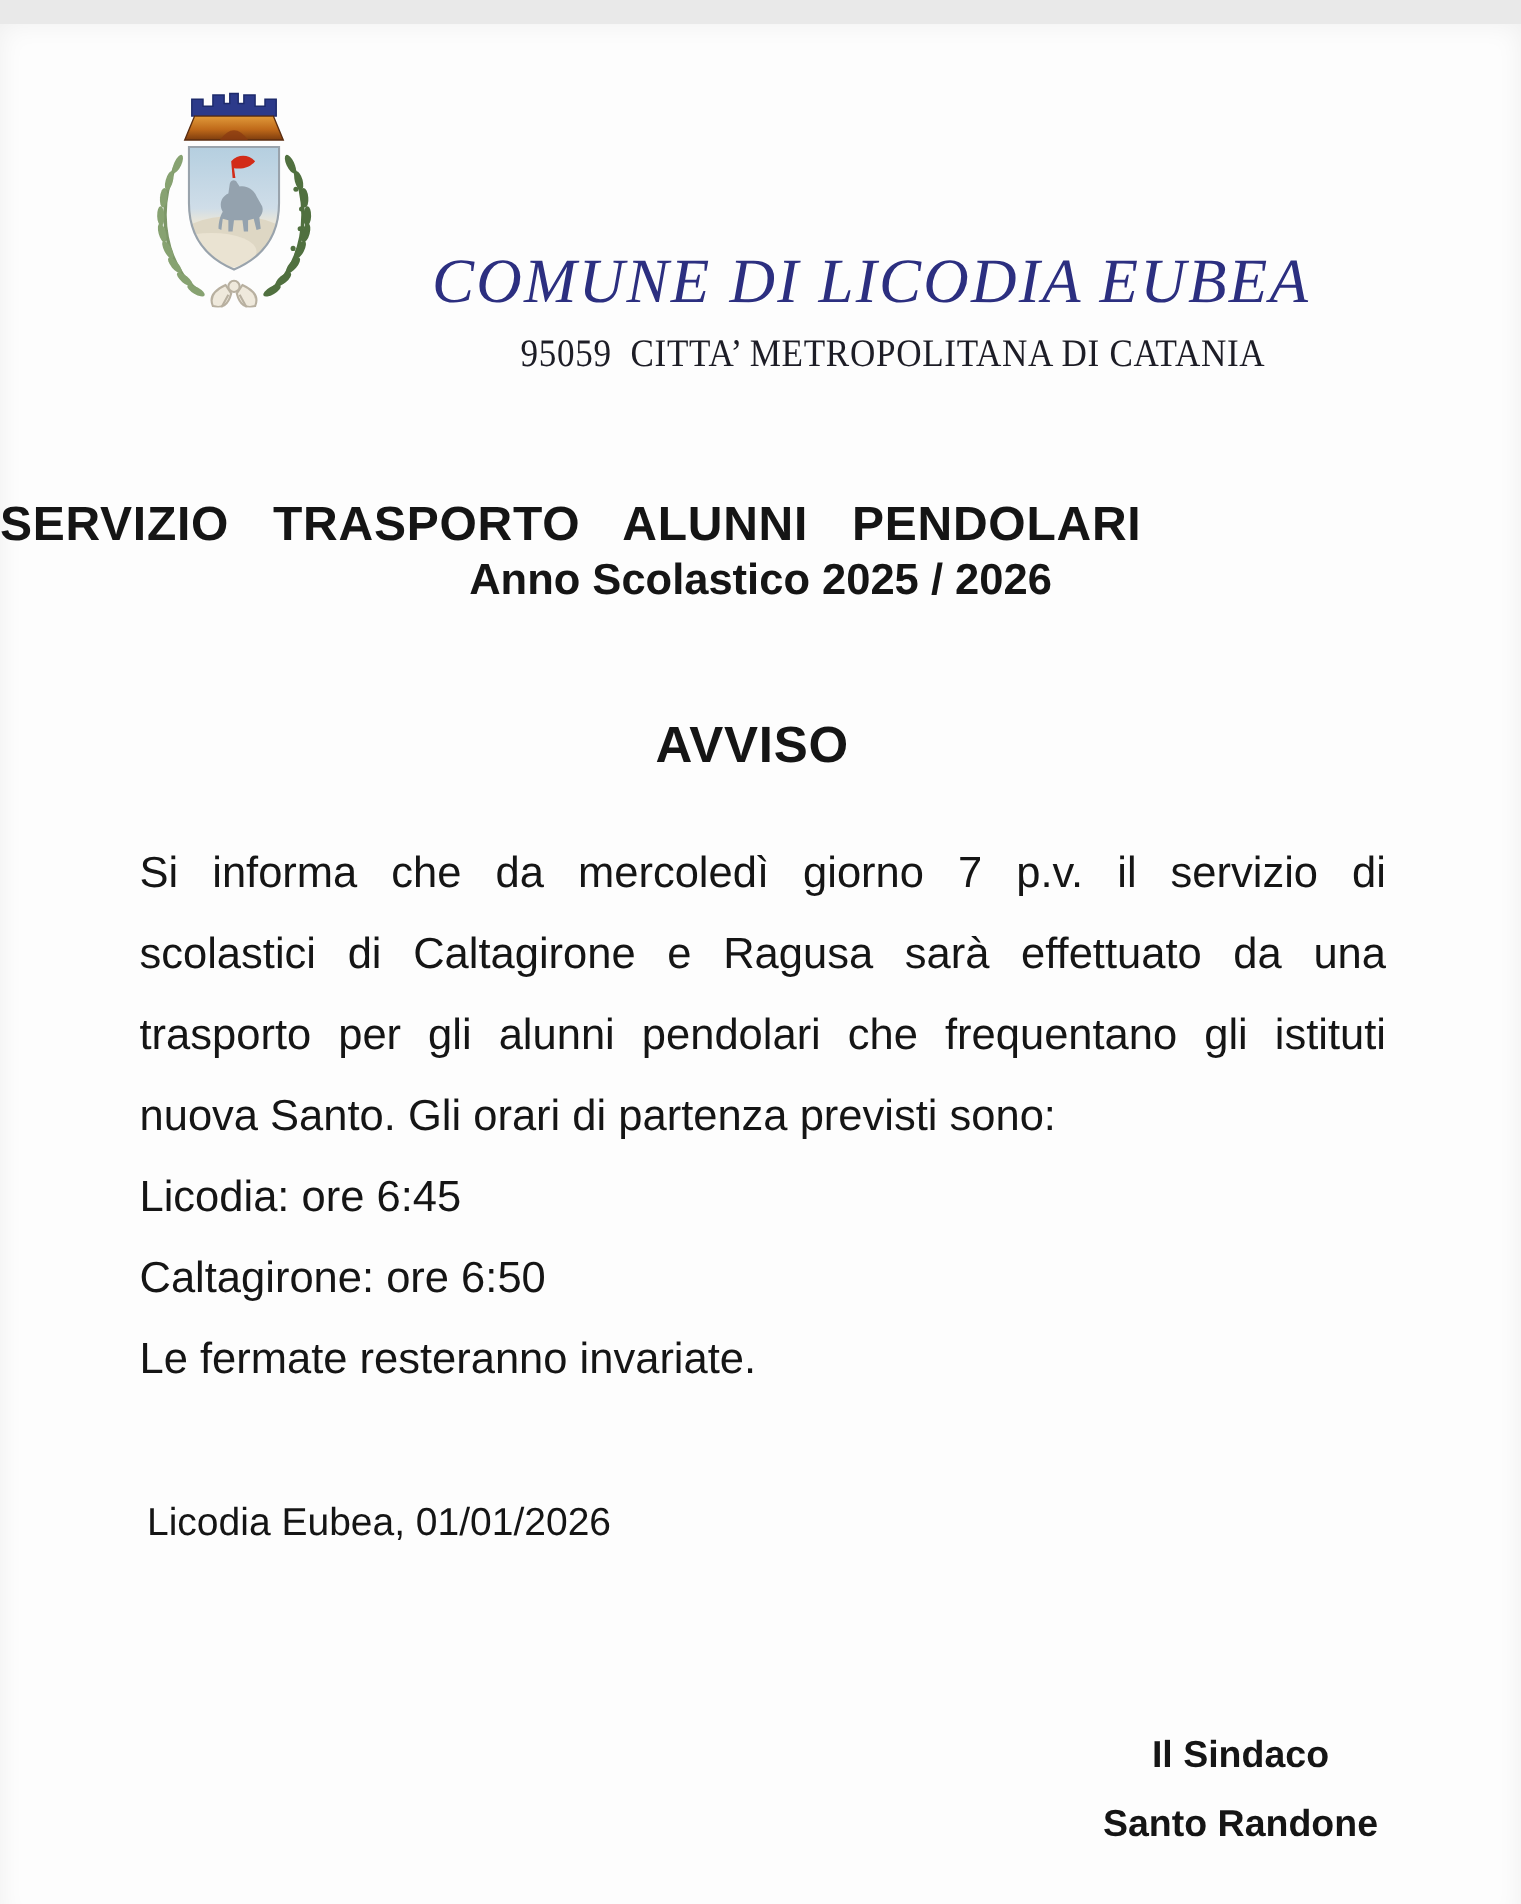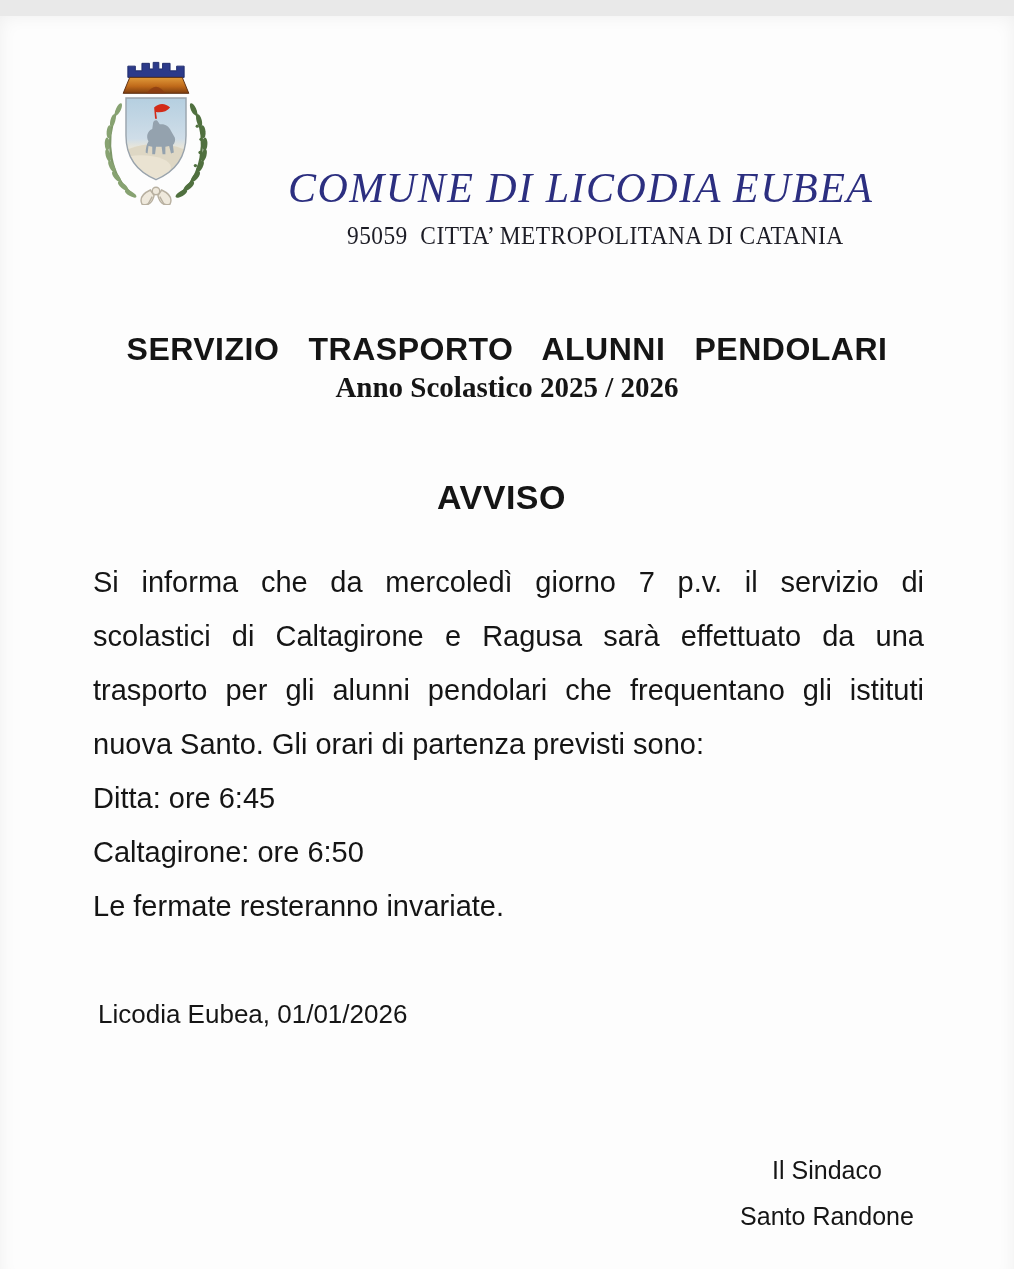--- a/index.html
+++ b/index.html
@@ -37,30 +37,30 @@
     letter-spacing:.5px;
     color:#1d1d26;
     white-space:pre;
     transform:scaleX(.9);
     transform-origin:left top;
   }
 
   
   .h1{
     left:0;right:0;top:315px;
-    text-align:center;
+    text-align:left;
     font-size:32px;font-weight:700;
     word-spacing:.62em;
     letter-spacing:.5px;
     white-space:nowrap;
   }
   .h2{
     left:0;right:0;top:355px;
     text-align:center;
-    font-size:29px;font-weight:700;font-family:Liberation Serif, serif;
+    font-size:29px;font-weight:700;
   }
   .avviso{
     left:0;right:11px;top:462px;
     text-align:center;
     font-size:34px;font-weight:700;
     letter-spacing:.5px;
   }
 
   
   .body-block{
@@ -72,21 +72,21 @@
   .bline b{font-weight:400;}
 
   
   .dateline{
     left:98px;top:983px;
     font-size:26px;
   }
   .signature{
     left:712px;top:1139px;width:230px;
     text-align:center;
-    font-size:25px;font-weight:400;
+    font-size:25px;font-weight:700;
     line-height:30px;
   }
   .sig-name{margin-top:16px;}
 </style>
 </head>
 <body>
 
 <div class="page">
 
   <svg class="abs crest" viewBox="0 0 132 162" aria-hidden="true">
@@ -165,21 +165,21 @@
 
   <div class="abs h1">SERVIZIO TRASPORTO ALUNNI PENDOLARI</div>
   <div class="abs h2">Anno Scolastico 2025 / 2026</div>
   <div class="abs avviso">AVVISO</div>
 
   <div class="abs body-block">
     <div class="bline just"><span>Si informa che </span><b>da mercoledì giorno 7 p.v.</b><span> il servizio di</span></div>
     <div class="bline just"><span>scolastici di </span><b>Caltagirone</b><span> e </span><b>Ragusa</b><span> sarà effettuato da una</span></div>
     <div class="bline just"><span>trasporto per gli alunni pendolari che frequentano gli istituti</span></div>
     <div class="bline"><span>nuova Santo. Gli orari di partenza previsti sono:</span></div>
-    <div class="bline"><span>Ditta: </span><b>ore 6:45</b></div>
+    <div class="bline"><span>Licodia: </span><b>ore 6:45</b></div>
     <div class="bline"><span>Caltagirone: </span><b>ore 6:50</b></div>
     <div class="bline"><span>Le fermate resteranno invariate.</span></div>
   </div>
 
   <div class="abs dateline">Licodia Eubea, 01/01/2026</div>
 
   <div class="abs signature">
     <div class="sig-role">Il Sindaco</div>
     <div class="sig-name">Santo Randone</div>
   </div>

